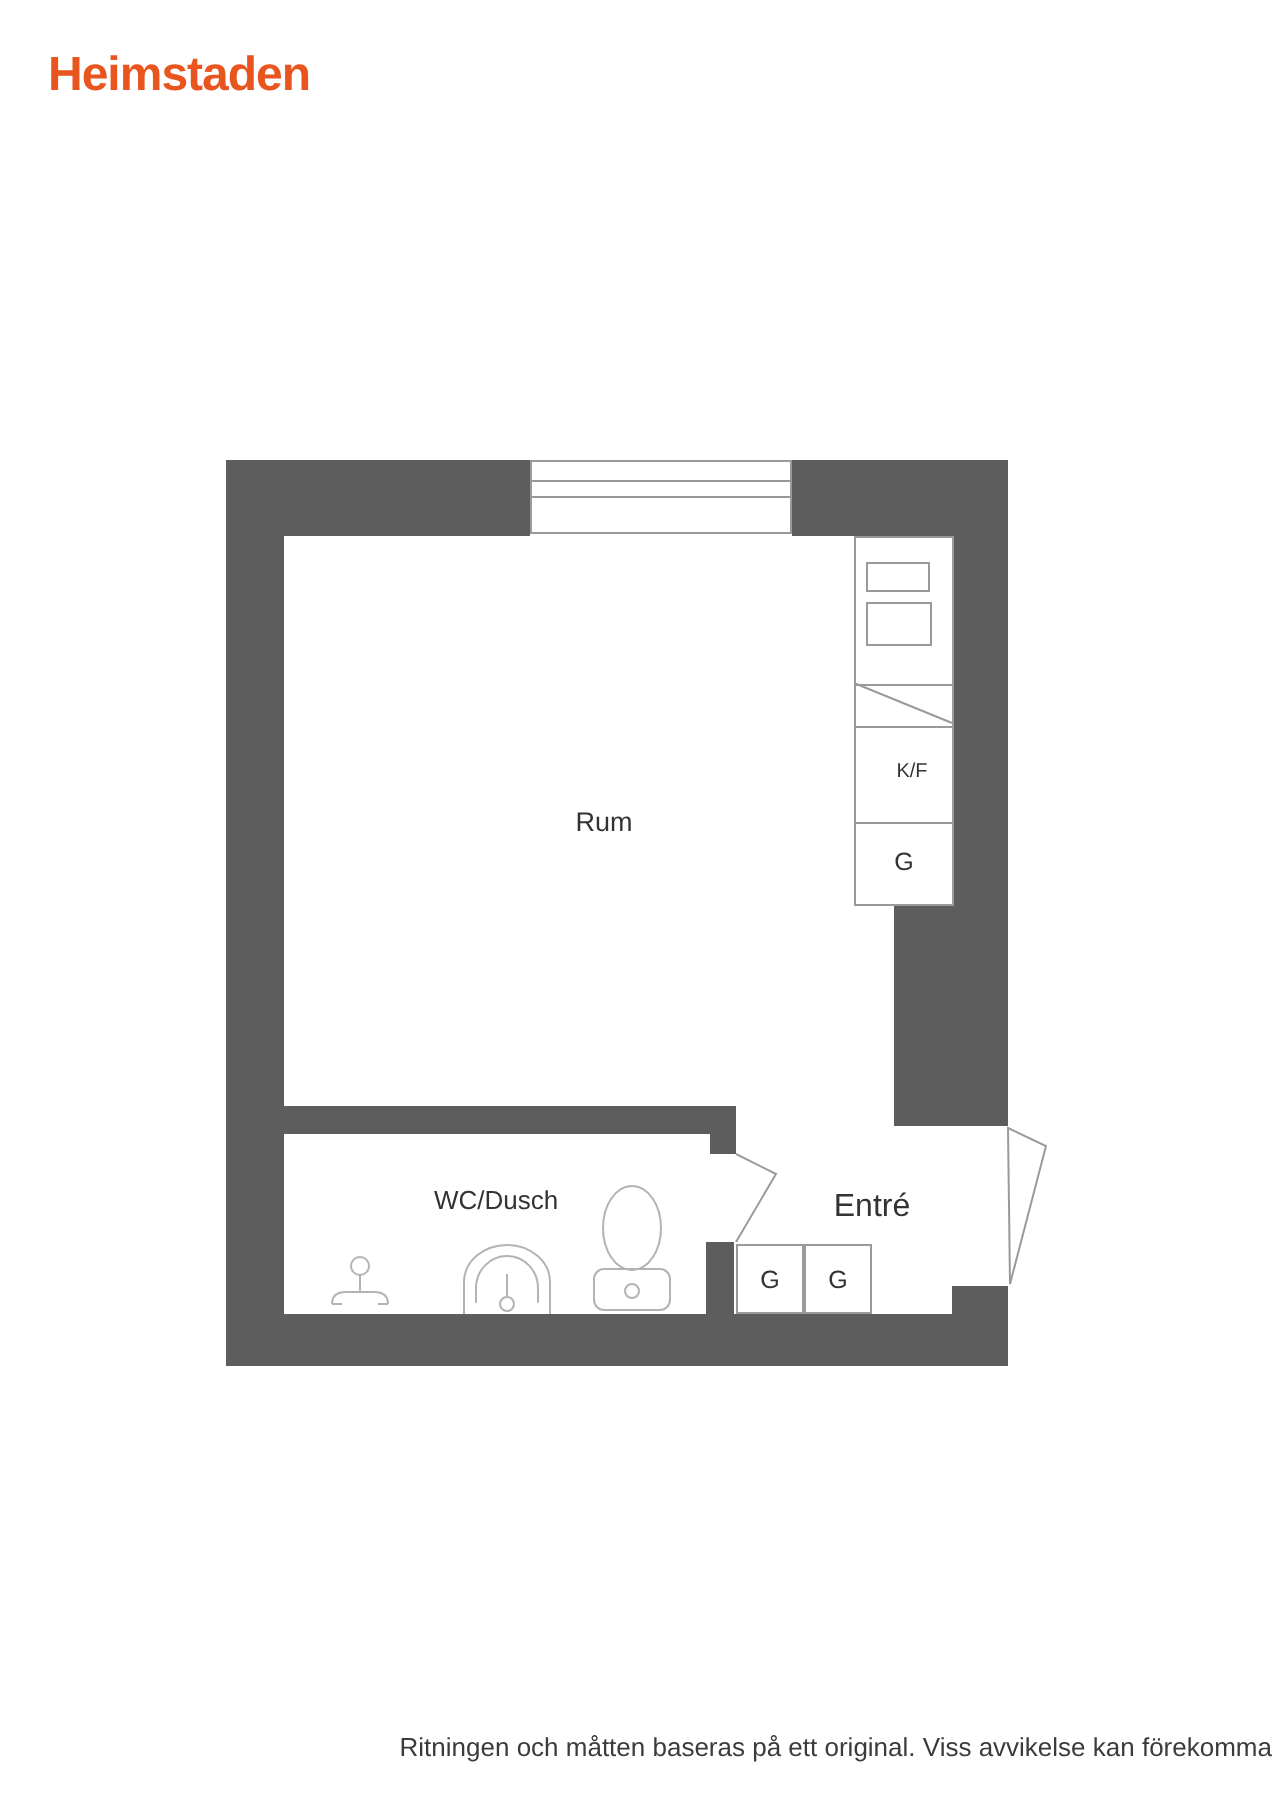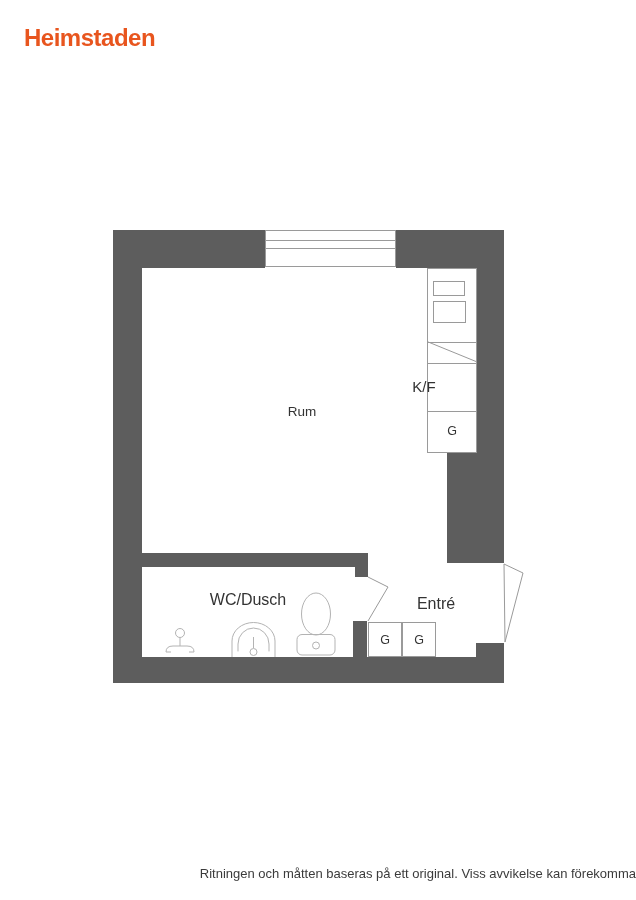--- a/index.html
+++ b/index.html
@@ -64,23 +64,23 @@
     font-size:12.5px;color:var(--text);
   }
   .g-box1{left:368px;}
   .g-box2{left:402px;}
   
   .lbl{
     position:absolute;color:var(--text);white-space:nowrap;
     transform:translate(-50%,-50%);
   }
   .lbl-rum  {left:296px;top:411px;font-size:13.5px;padding-left:12px;}
-  .lbl-wc   {left:248px;top:600px;font-size:16px;}
+  .lbl-wc   {left:248px;top:600px;font-size:13px;}
   .lbl-entre{left:436px;top:604px;font-size:16px;}
-  .lbl-kf   {left:424px;top:386px;font-size:15px;}
+  .lbl-kf   {left:456px;top:386px;font-size:10px;}
   .lbl-kg   {left:452px;top:431px;font-size:12.5px;}
   
   .overlay{position:absolute;left:0;top:0;pointer-events:none;}
   .fx{stroke:var(--fixture);fill:none;stroke-width:1;}
   .dr{stroke:var(--line);fill:none;stroke-width:1;}
   .dr-fill{stroke:var(--line);fill:#ffffff;stroke-width:1;}
   
   .disclaimer{
     position:absolute;left:0;top:866px;width:100%;
     text-align:right;font-size:13px;color:#3b3b3b;

